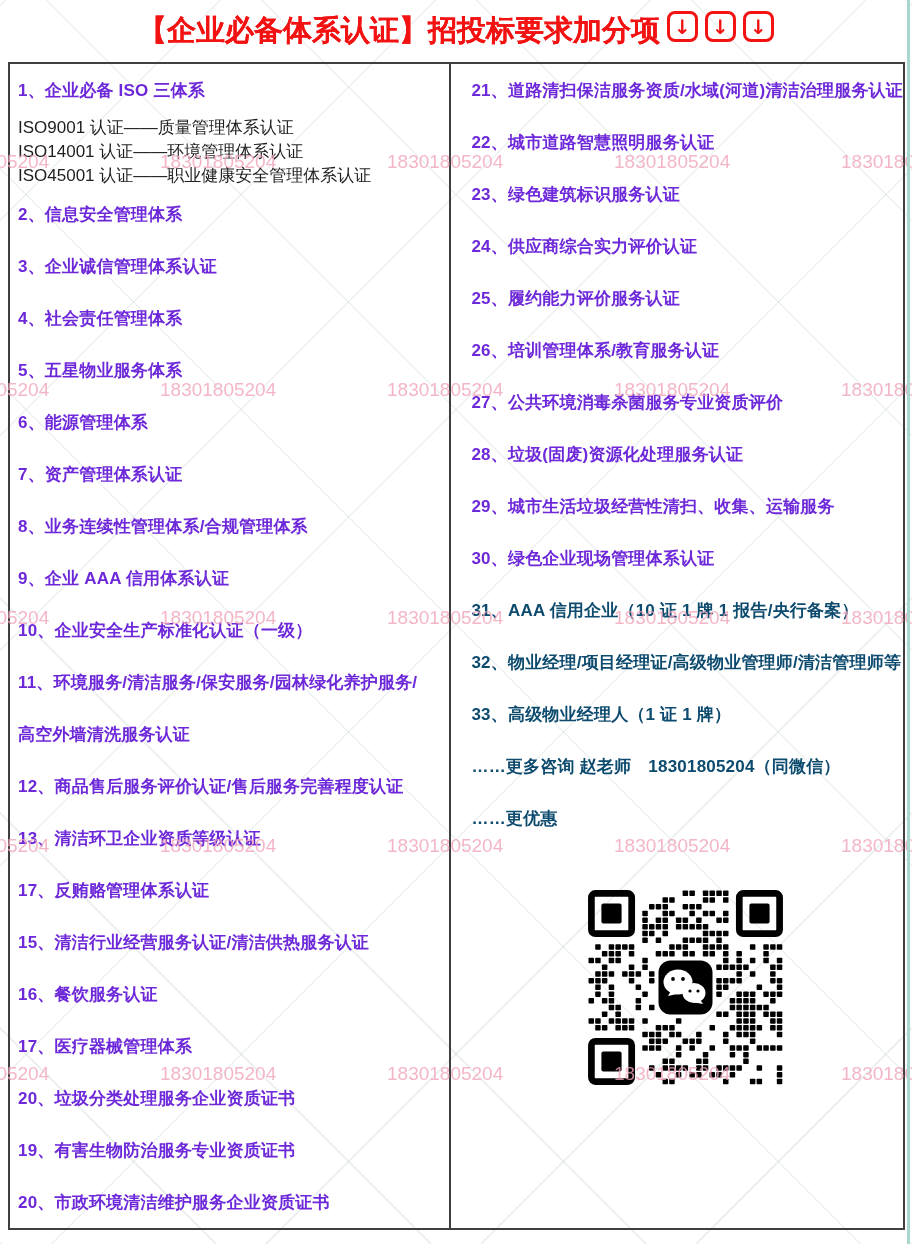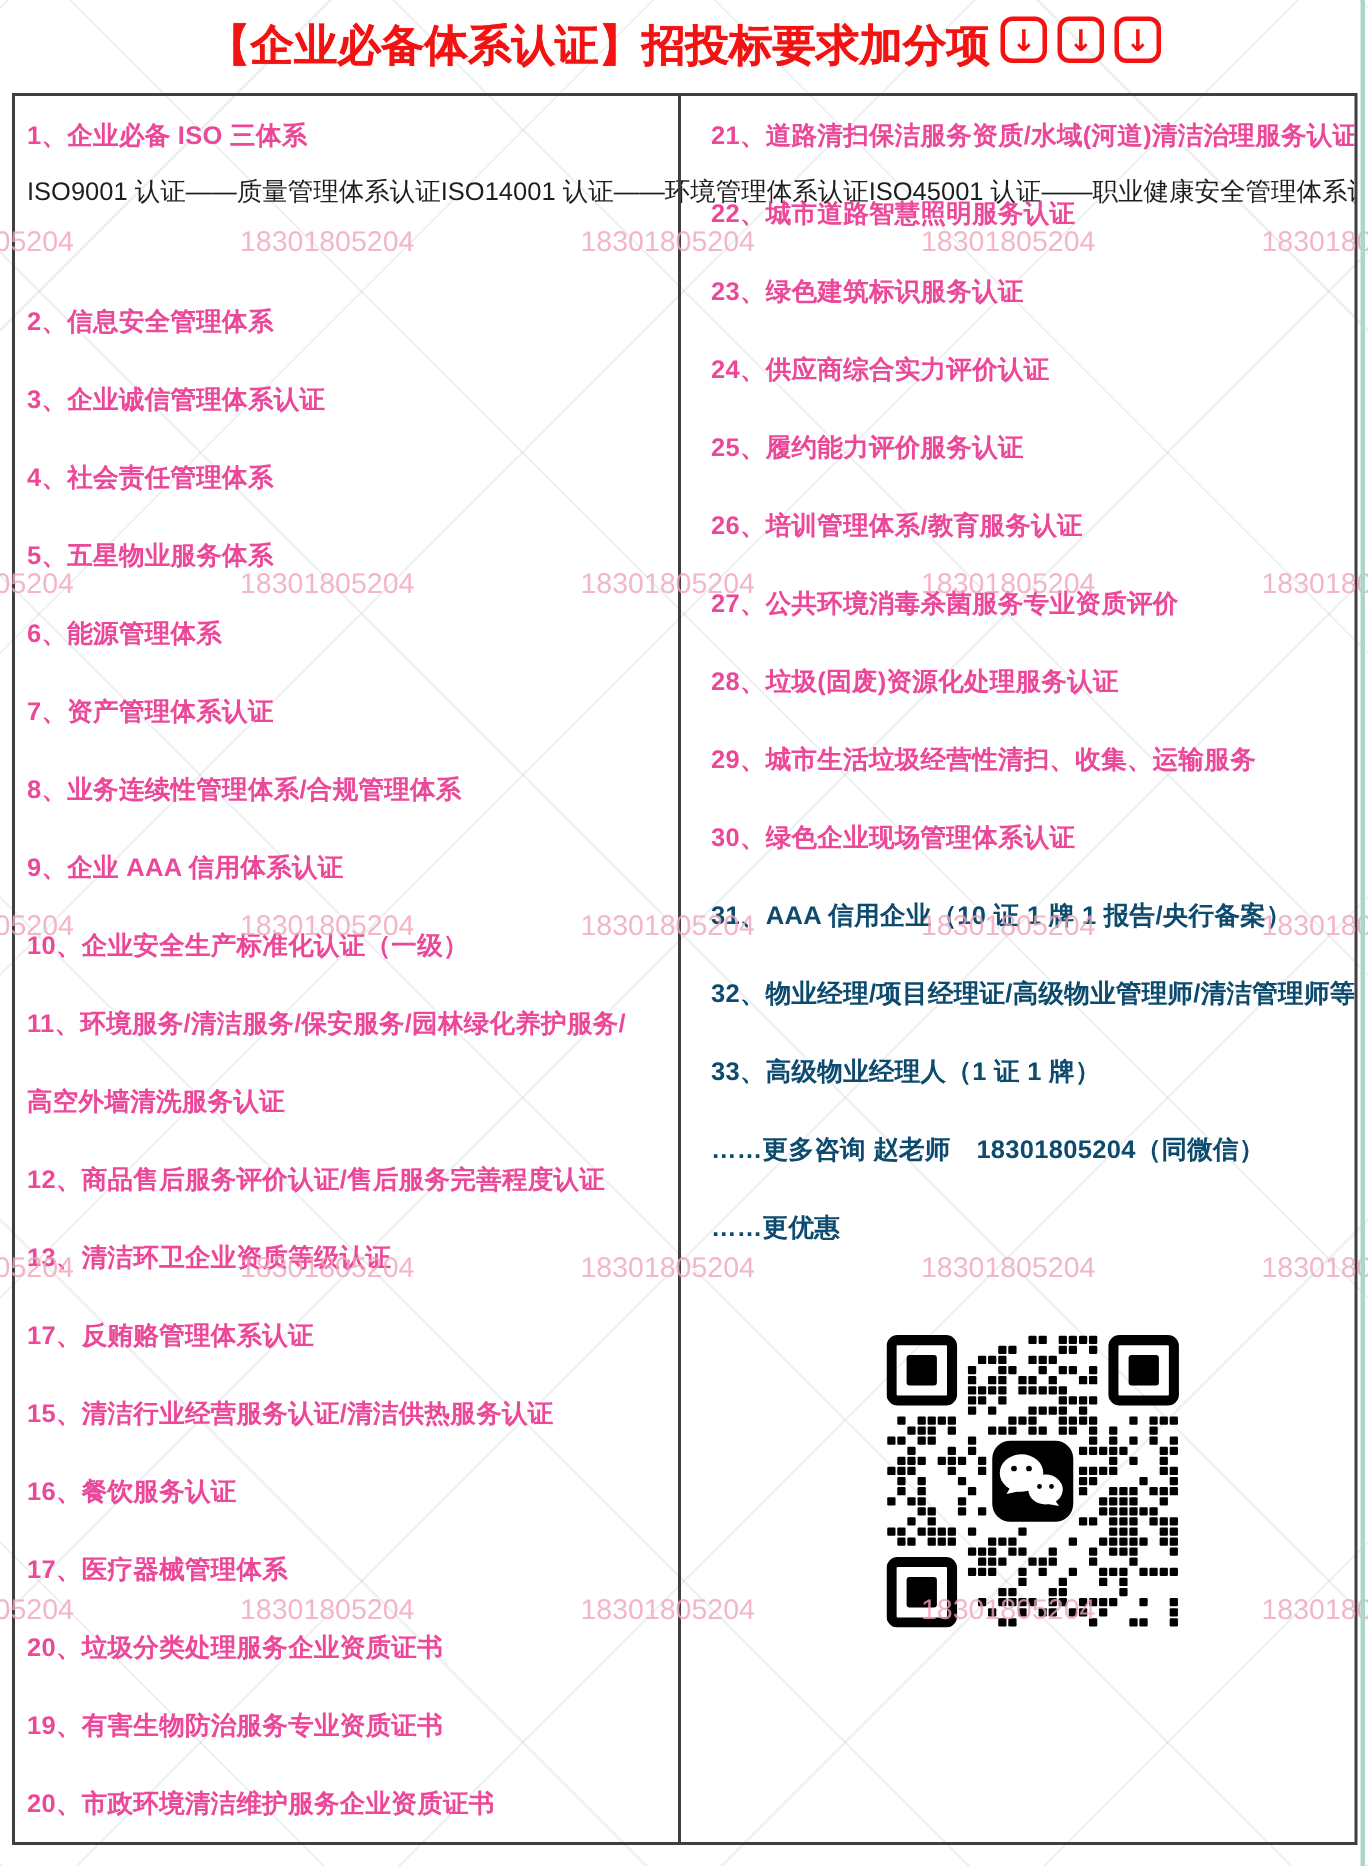--- a/index.html
+++ b/index.html
@@ -19,23 +19,23 @@
   .dl-icon{width:31px;height:31px;border:3px solid #f21212;border-radius:8px;color:#f21212;
     display:flex;align-items:center;justify-content:center;font-size:20px;font-weight:bold;
     font-family:"DejaVu Sans",sans-serif;flex:0 0 auto}
   
   .cert-table{position:absolute;left:8px;top:62px;width:897px;height:1168px;z-index:10;
     border:2px solid #3f3f3f;display:flex;overflow:hidden}
   .col{position:relative;height:100%}
   .col-left{width:442px;padding-left:8px}
   .col-right{flex:1;border-left:2px solid #3f3f3f;padding-left:20px}
   .slot{height:52px;display:flex;align-items:center;font-size:17px;font-weight:bold;
-    color:#ec4899;white-space:nowrap;letter-spacing:.2px}
+    color:#6d28d9;white-space:nowrap;letter-spacing:.2px}
   .slot.red{color:#0c4a6e}
-  .iso-block{height:72px;display:flex;flex-direction:row;}
+  .iso-block{height:72px;display:flex;flex-direction:column;justify-content:center}
   .iso-line{font-size:17px;color:#1e1e1e;line-height:24px;white-space:nowrap}
   .qr-wrap{margin:46px 0 0 117px;width:195px;height:195px}
   
   .wm-layer{position:absolute;inset:0;z-index:30;pointer-events:none;overflow:hidden}
   .wm{position:absolute;font-size:19px;line-height:22px;color:rgba(240,164,184,.8);
     white-space:nowrap;font-family:"Liberation Sans","DejaVu Sans",sans-serif}
   
   .teal-edge{position:absolute;top:0;right:2px;width:3px;height:100%;background:#a9d7cd;z-index:40}
 </style>
 </head>

